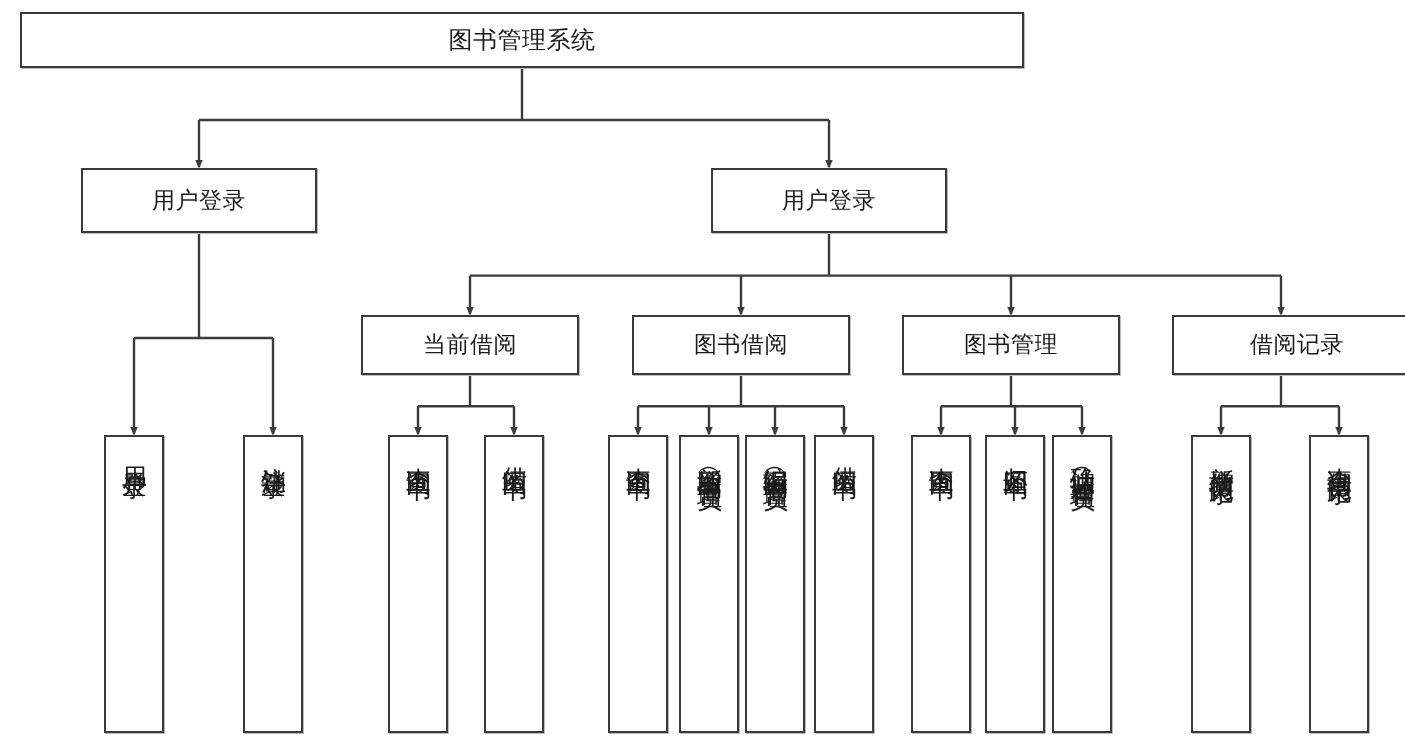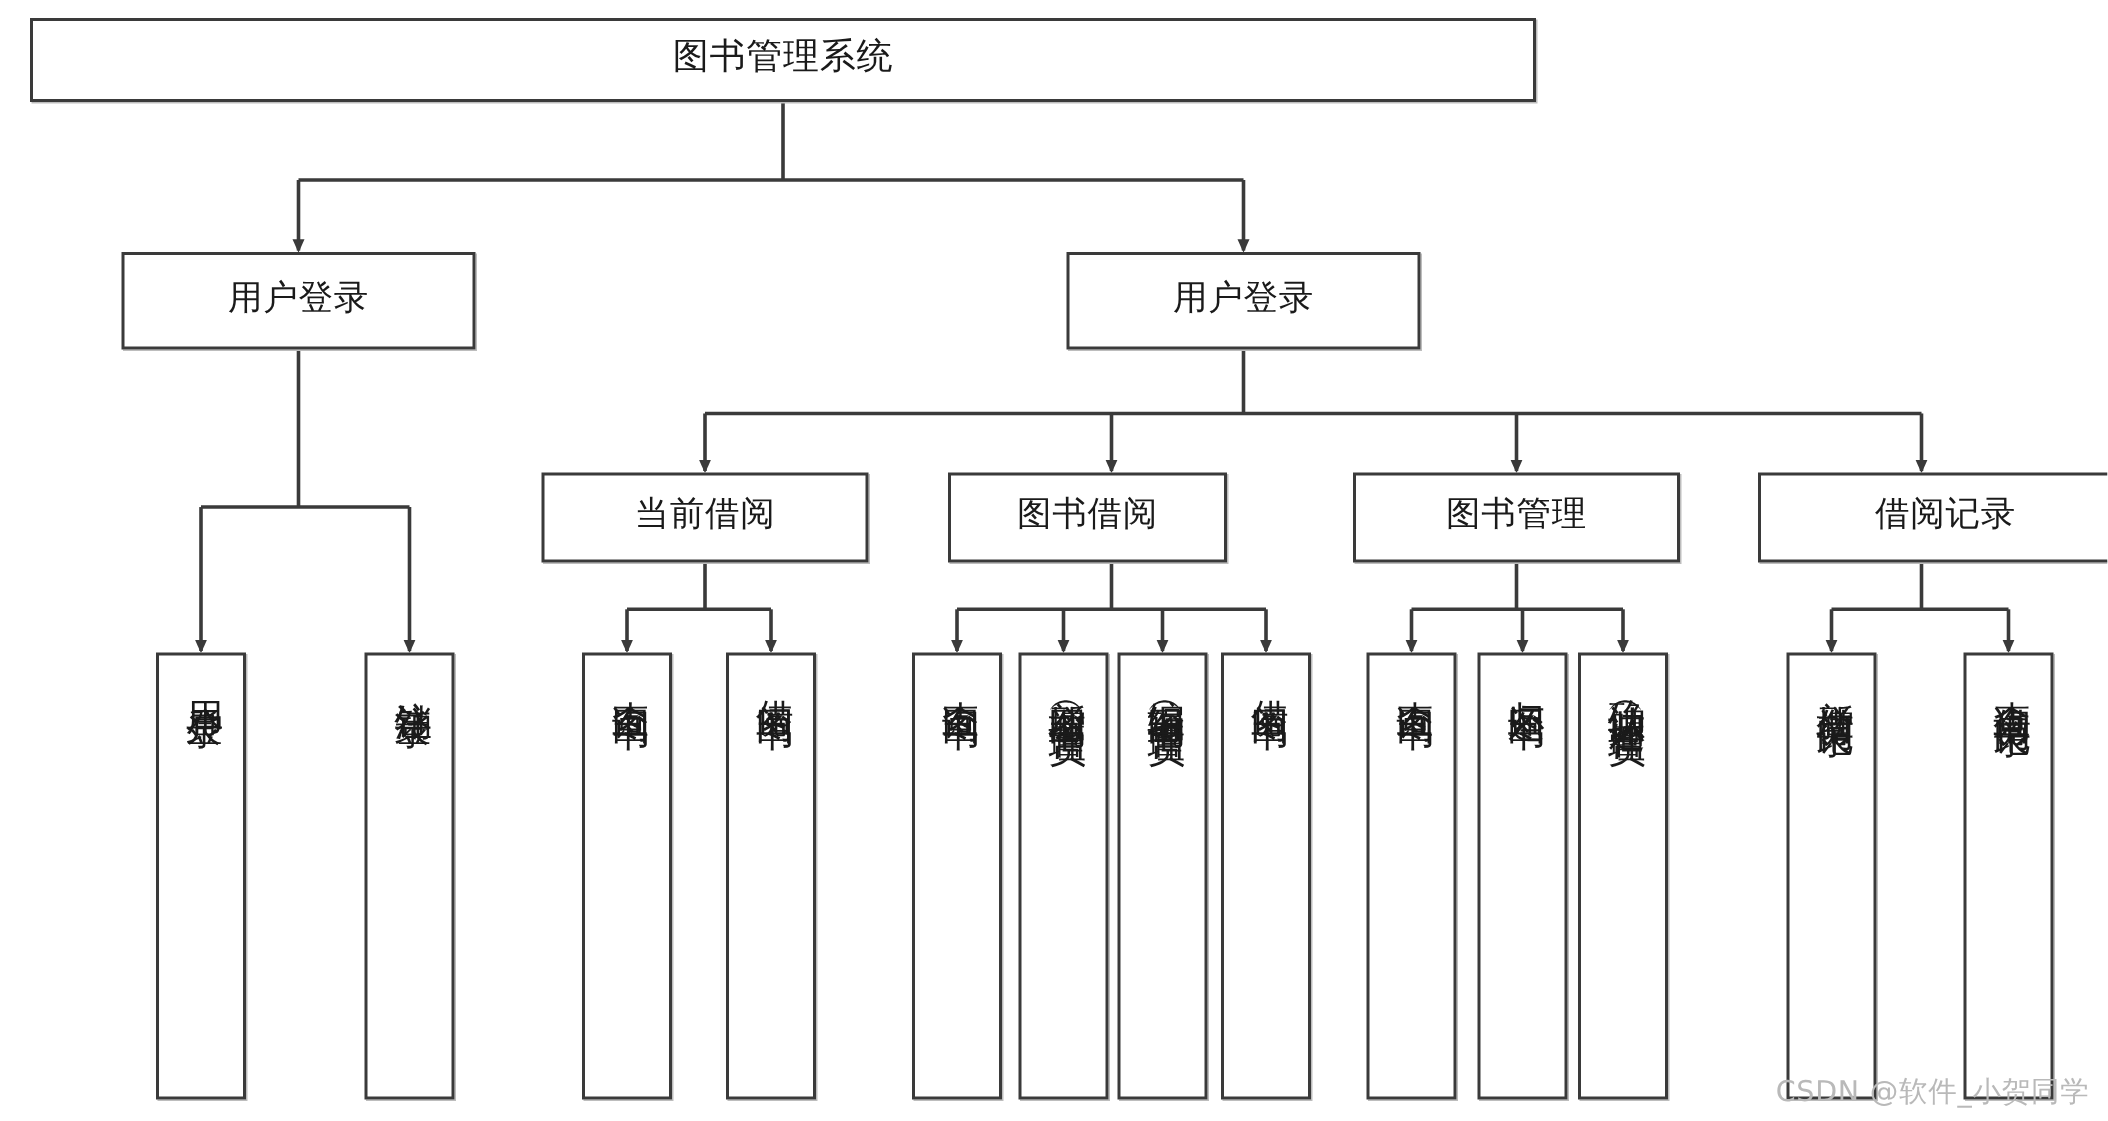--- a/index.html
+++ b/index.html
@@ -35,21 +35,20 @@
     align-items: center;
     justify-content: center;
     color: #1a1a1a;
     box-shadow: 1px 1px 0 0 #bdbdbd;
   }
   .node .label {
     display: block;
     text-align: right;
     line-height: 1.28;
     letter-spacing: 0.5px;
-    font-family: Liberation Mono, monospace;
   }
   .node.horizontal .label {
     writing-mode: horizontal-tb;
     font-size: 23px;
   }
   .node.vertical {
     align-items: flex-start;
     justify-content: center;
     padding-top: 10px;
   }
@@ -125,21 +124,21 @@
       </div>
       <div class="node horizontal" style="left: 81px; top: 168px; width: 236px; height: 65px;">
         <span class="label">用户登录</span>
       </div>
       <div class="node horizontal" style="left: 711px; top: 168px; width: 236px; height: 65px;">
         <span class="label">用户登录</span>
       </div>
       <div class="node horizontal" style="left: 361px; top: 315px; width: 218px; height: 60px;">
         <span class="label">当前借阅</span>
       </div>
-      <div class="node horizontal" style="left: 632px; top: 315px; width: 186px; height: 60px;">
+      <div class="node horizontal" style="left: 632px; top: 315px; width: 218px; height: 60px;">
         <span class="label">图书借阅</span>
       </div>
       <div class="node horizontal" style="left: 902px; top: 315px; width: 218px; height: 60px;">
         <span class="label">图书管理</span>
       </div>
       <div class="node horizontal" style="left: 1172px; top: 315px; width: 250px; height: 60px;">
         <span class="label">借阅记录</span>
       </div>
       <div class="node vertical" style="left: 104px; top: 435px; width: 60px; height: 298px;">
         <span class="label">用户登录</span>
@@ -175,14 +174,13 @@
         <span class="label">确认归还（管理员）</span>
       </div>
       <div class="node vertical" style="left: 1191px; top: 435px; width: 60px; height: 298px;">
         <span class="label">新增借阅记录</span>
       </div>
       <div class="node vertical" style="left: 1309px; top: 435px; width: 60px; height: 298px;">
         <span class="label">查询借阅记录</span>
       </div>
     </div>
 
-  <div class="watermark">CSDN @软件_小贺同学</div>
 </div>
 
 </body></html>

